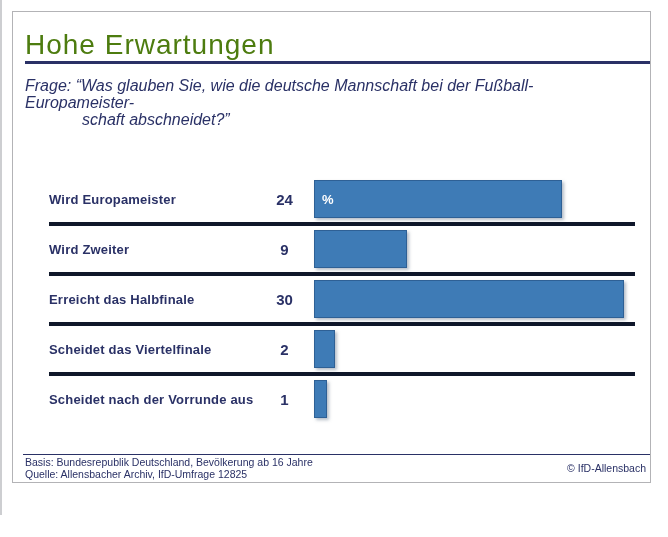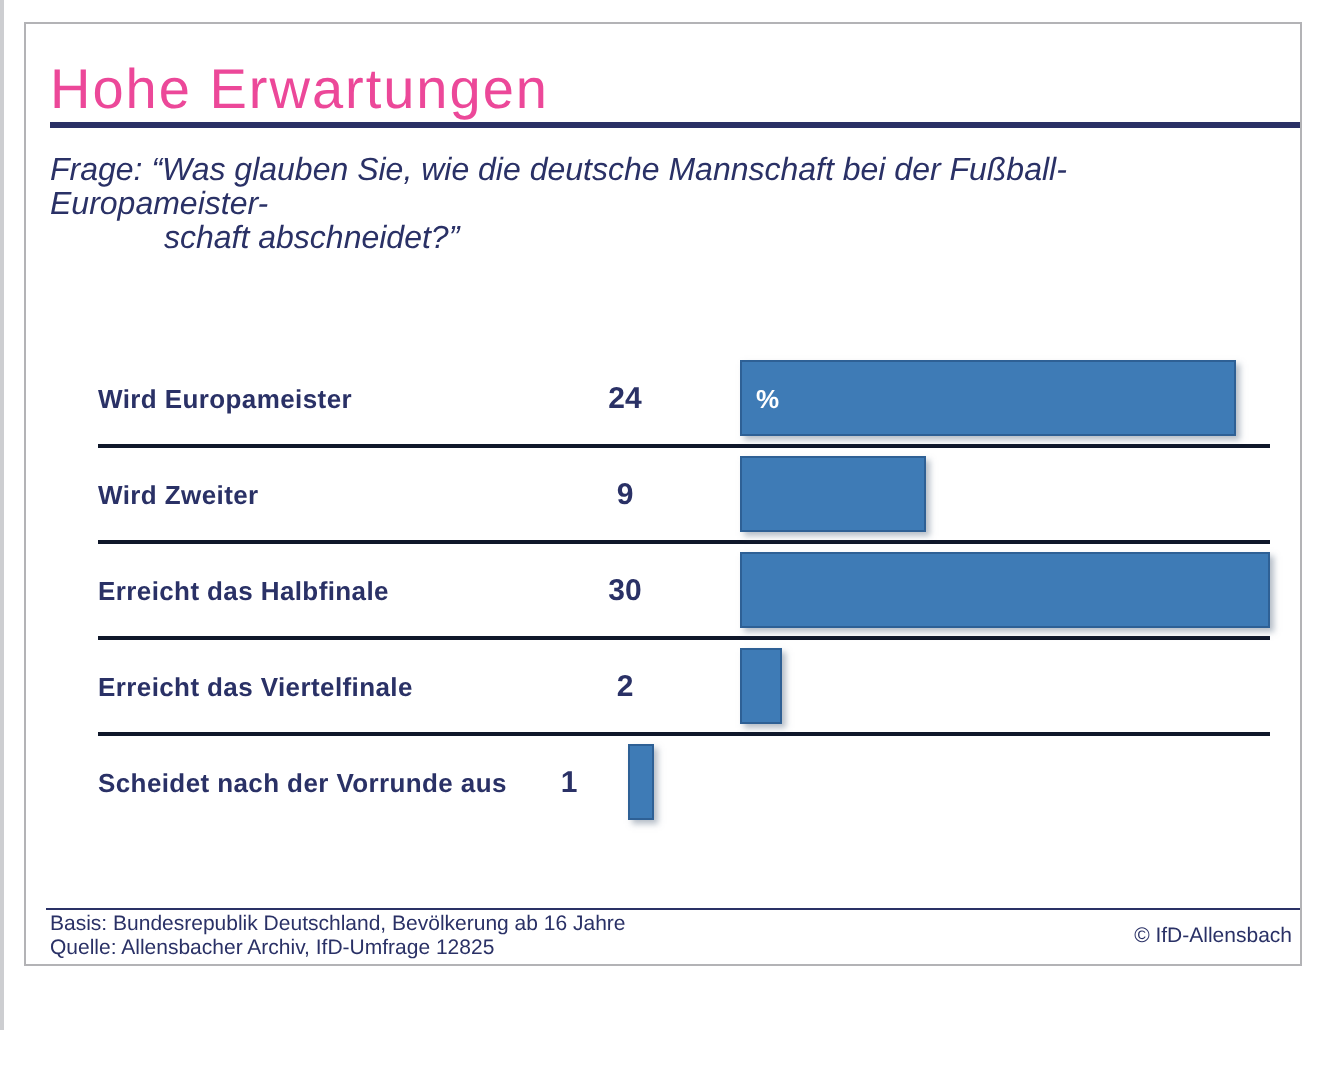--- a/index.html
+++ b/index.html
@@ -9,35 +9,35 @@
   }
   .edge-artifact{
     position:absolute;left:0;top:0;width:2px;height:515px;background:#cdced1;
   }
   .frame{
     position:absolute;left:12px;top:11px;width:639px;height:472px;
     border:1px solid #b3b3b6;background:#ffffff;box-sizing:border-box;
   }
   .title{
     margin:17px 12px 0 12px;font-size:28px;line-height:32px;
-    color:#ec4899;letter-spacing:1px;font-weight:400;
+    color:#4d7c0f;letter-spacing:1px;font-weight:400;
   }
   .title-rule{
     margin:0 0 0 12px;height:3px;background:#2a3166;
   }
   .question{
     margin:13px 14px 12px 12px;font-style:italic;font-size:16px;
     line-height:17px;color:#2a3166;
   }
   .q-line2{padding-left:57px;}
   .rows{margin-top:48px;}
   .row{
     height:46px;margin:0 15px 0 36px;display:flex;align-items:center;
   }
-  .row.sep{border-bottom:2px solid #0f172a;gap:28px;}
+  .row.sep{border-bottom:4px solid #0f172a;}
   .row-label{
     flex:0 0 213px;font-size:13px;font-weight:bold;color:#2a3166;
     letter-spacing:0.2px;
   }
   .row-value{
     flex:0 0 45px;text-align:center;font-size:15px;font-weight:bold;color:#2a3166;
   }
   .bar{
     margin-left:7px;height:38px;background:#3e7bb6;border:1px solid #2e6095;
     box-sizing:border-box;display:flex;align-items:center;
@@ -79,21 +79,21 @@
         <span class="row-label">Wird Zweiter</span>
         <span class="row-value">9</span>
         <div class="bar" style="width: 93px;"></div>
       </div>
       <div class="row sep">
         <span class="row-label">Erreicht das Halbfinale</span>
         <span class="row-value">30</span>
         <div class="bar" style="width: 310px;"></div>
       </div>
       <div class="row sep">
-        <span class="row-label">Erreicht das Viertelfinale</span>
+        <span class="row-label">Scheidet das Viertelfinale</span>
         <span class="row-value">2</span>
         <div class="bar" style="width: 21px;"></div>
       </div>
       <div class="row">
         <span class="row-label">Scheidet nach der Vorrunde aus</span>
         <span class="row-value">1</span>
         <div class="bar" style="width: 13px;"></div>
       </div>
     </div>
 

